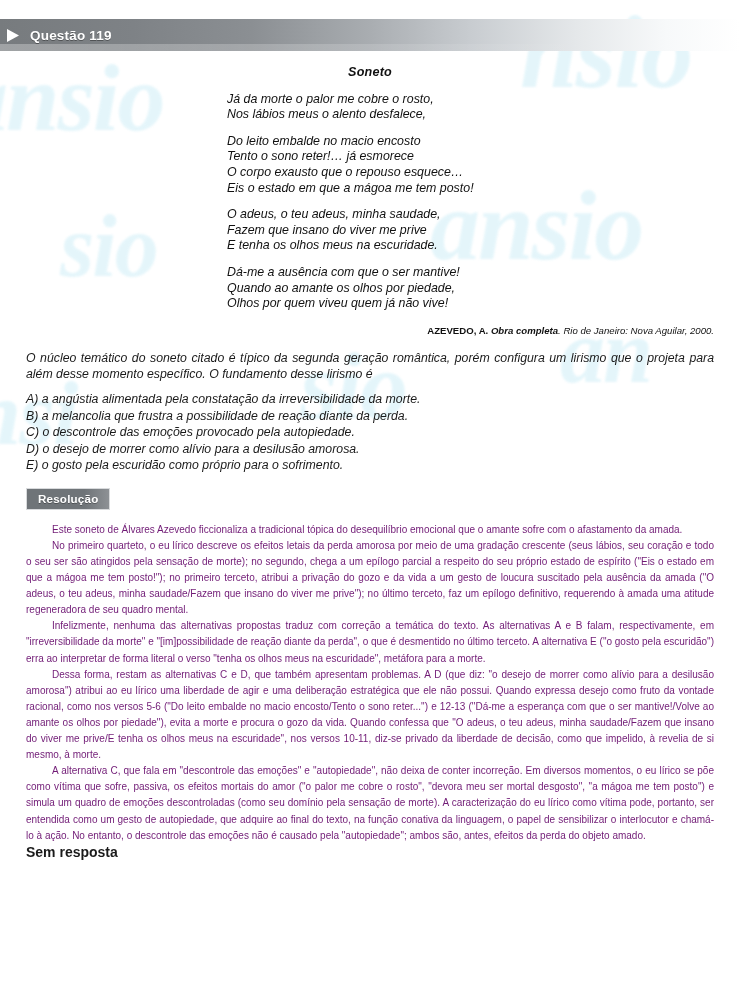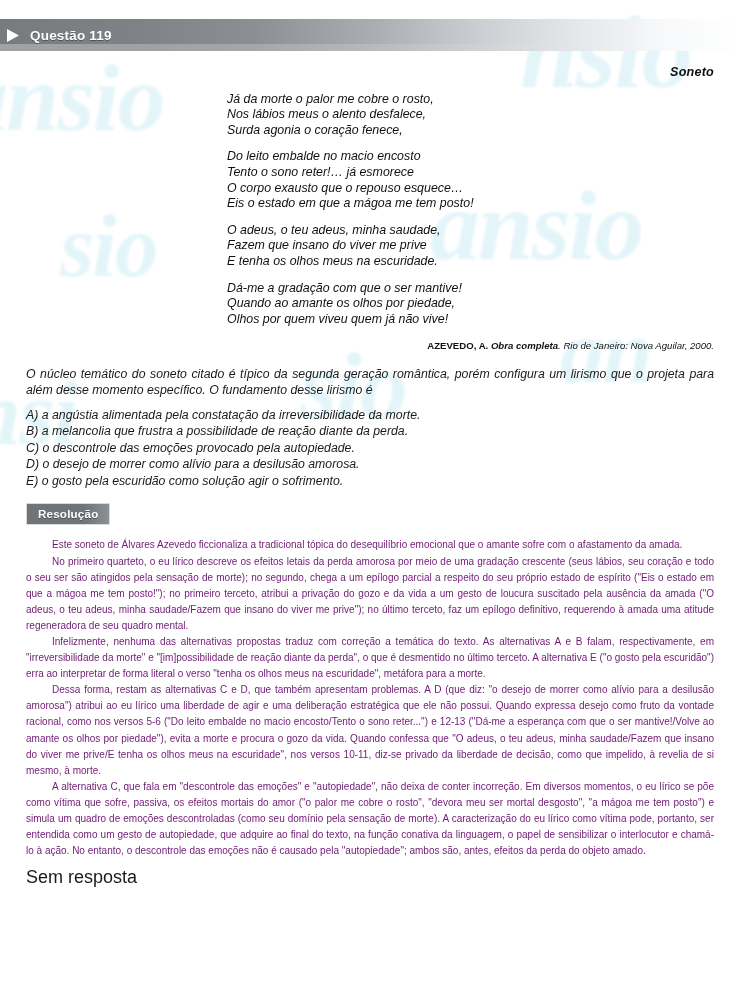--- a/index.html
+++ b/index.html
@@ -96,21 +96,21 @@
   
   .poem {
     margin-top: 14px;
     font-family: "Liberation Sans", sans-serif;
     font-style: italic;
     font-size: 12.4px;
     line-height: 15.6px;
     color: #111;
   }
   .poem-title {
-    text-align: right;
+    text-align: center;
     font-weight: bold;
     font-style: italic;
     font-size: 12.6px;
     margin-bottom: 11px;
     letter-spacing: .2px;
   }
   .stanza {
     margin: 0 auto 11px auto;
     width: 300px;
     padding-left: 14px;
@@ -168,23 +168,23 @@
     line-height: 16.1px;
     text-align: justify;
     color: #701a75;
   }
   .res-body p {
     margin: 0;
     text-indent: 26px;
   }
 
   .answer {
-    margin-top: 8px;
-    font-size: 18px;
-    font-weight: normal;
+    margin-top: 0;
+    font-size: 14px;
+    font-weight: bold;
   }
 </style>
 </head>
 <body>
 
 <div class="watermark-layer">
   <div class="wm" style="left:-40px; top:42px; font-size:96px;">ansio</div>
   <div class="wm" style="left:520px; top:-8px; font-size:104px;">nsio</div>
   <div class="wm" style="left:60px; top:196px; font-size:88px;">sio</div>
   <div class="wm" style="left:430px; top:168px; font-size:100px;">ansio</div>
@@ -203,56 +203,55 @@
     </span>
     <span class="q-title">Questão 119</span>
   </div>
 
   <div class="poem">
     <div class="poem-title">Soneto</div>
 
     <div class="stanza">
       <div class="verse">Já da morte o palor me cobre o rosto,</div>
       <div class="verse">Nos lábios meus o alento desfalece,</div>
-      <div class="verse">Surda agonia o coração fenece,</div>
     </div>
 
     <div class="stanza">
       <div class="verse">Do leito embalde no macio encosto</div>
       <div class="verse">Tento o sono reter!… já esmorece</div>
       <div class="verse">O corpo exausto que o repouso esquece…</div>
       <div class="verse">Eis o estado em que a mágoa me tem posto!</div>
     </div>
 
     <div class="stanza">
       <div class="verse">O adeus, o teu adeus, minha saudade,</div>
       <div class="verse">Fazem que insano do viver me prive</div>
       <div class="verse">E tenha os olhos meus na escuridade.</div>
     </div>
 
     <div class="stanza">
-      <div class="verse">Dá-me a gradação com que o ser mantive!</div>
+      <div class="verse">Dá-me a ausência com que o ser mantive!</div>
       <div class="verse">Quando ao amante os olhos por piedade,</div>
       <div class="verse">Olhos por quem viveu quem já não vive!</div>
     </div>
 
     <div class="source">
       <span>AZEVEDO, A.</span>
       <span class="src-em">Obra completa</span><span class="src-tail">. Rio de Janeiro: Nova Aguilar, 2000.</span>
     </div>
   </div>
 
   <div class="statement">O núcleo temático do soneto citado é típico da segunda geração romântica, porém configura um lirismo que o projeta para além desse momento específico. O fundamento desse lirismo é</div>
 
   <div class="alternatives">
     <div class="alt-line">A) a angústia alimentada pela constatação da irreversibilidade da morte.</div>
     <div class="alt-line">B) a melancolia que frustra a possibilidade de reação diante da perda.</div>
     <div class="alt-line">C) o descontrole das emoções provocado pela autopiedade.</div>
     <div class="alt-line">D) o desejo de morrer como alívio para a desilusão amorosa.</div>
-    <div class="alt-line">E) o gosto pela escuridão como solução agir o sofrimento.</div>
+    <div class="alt-line">E) o gosto pela escuridão como próprio para o sofrimento.</div>
   </div>
 
   <div class="res-badge-wrap">
     <span class="res-badge">Resolução</span>
   </div>
 
   <div class="res-body">
     <p>Este soneto de Álvares Azevedo ficcionaliza a tradicional tópica do desequilíbrio emocional que o amante sofre com o afastamento da amada.</p>
     <p>No primeiro quarteto, o eu lírico descreve os efeitos letais da perda amorosa por meio de uma gradação crescente (seus lábios, seu coração e todo o seu ser são atingidos pela sensação de morte); no segundo, chega a um epílogo parcial a respeito do seu próprio estado de espírito ("Eis o estado em que a mágoa me tem posto!"); no primeiro terceto, atribui a privação do gozo e da vida a um gesto de loucura suscitado pela ausência da amada ("O adeus, o teu adeus, minha saudade/Fazem que insano do viver me prive"); no último terceto, faz um epílogo definitivo, requerendo à amada uma atitude regeneradora de seu quadro mental.</p>
     <p>Infelizmente, nenhuma das alternativas propostas traduz com correção a temática do texto. As alternativas A e B falam, respectivamente, em "irreversibilidade da morte" e "[im]possibilidade de reação diante da perda", o que é desmentido no último terceto. A alternativa E ("o gosto pela escuridão") erra ao interpretar de forma literal o verso "tenha os olhos meus na escuridade", metáfora para a morte.</p>

